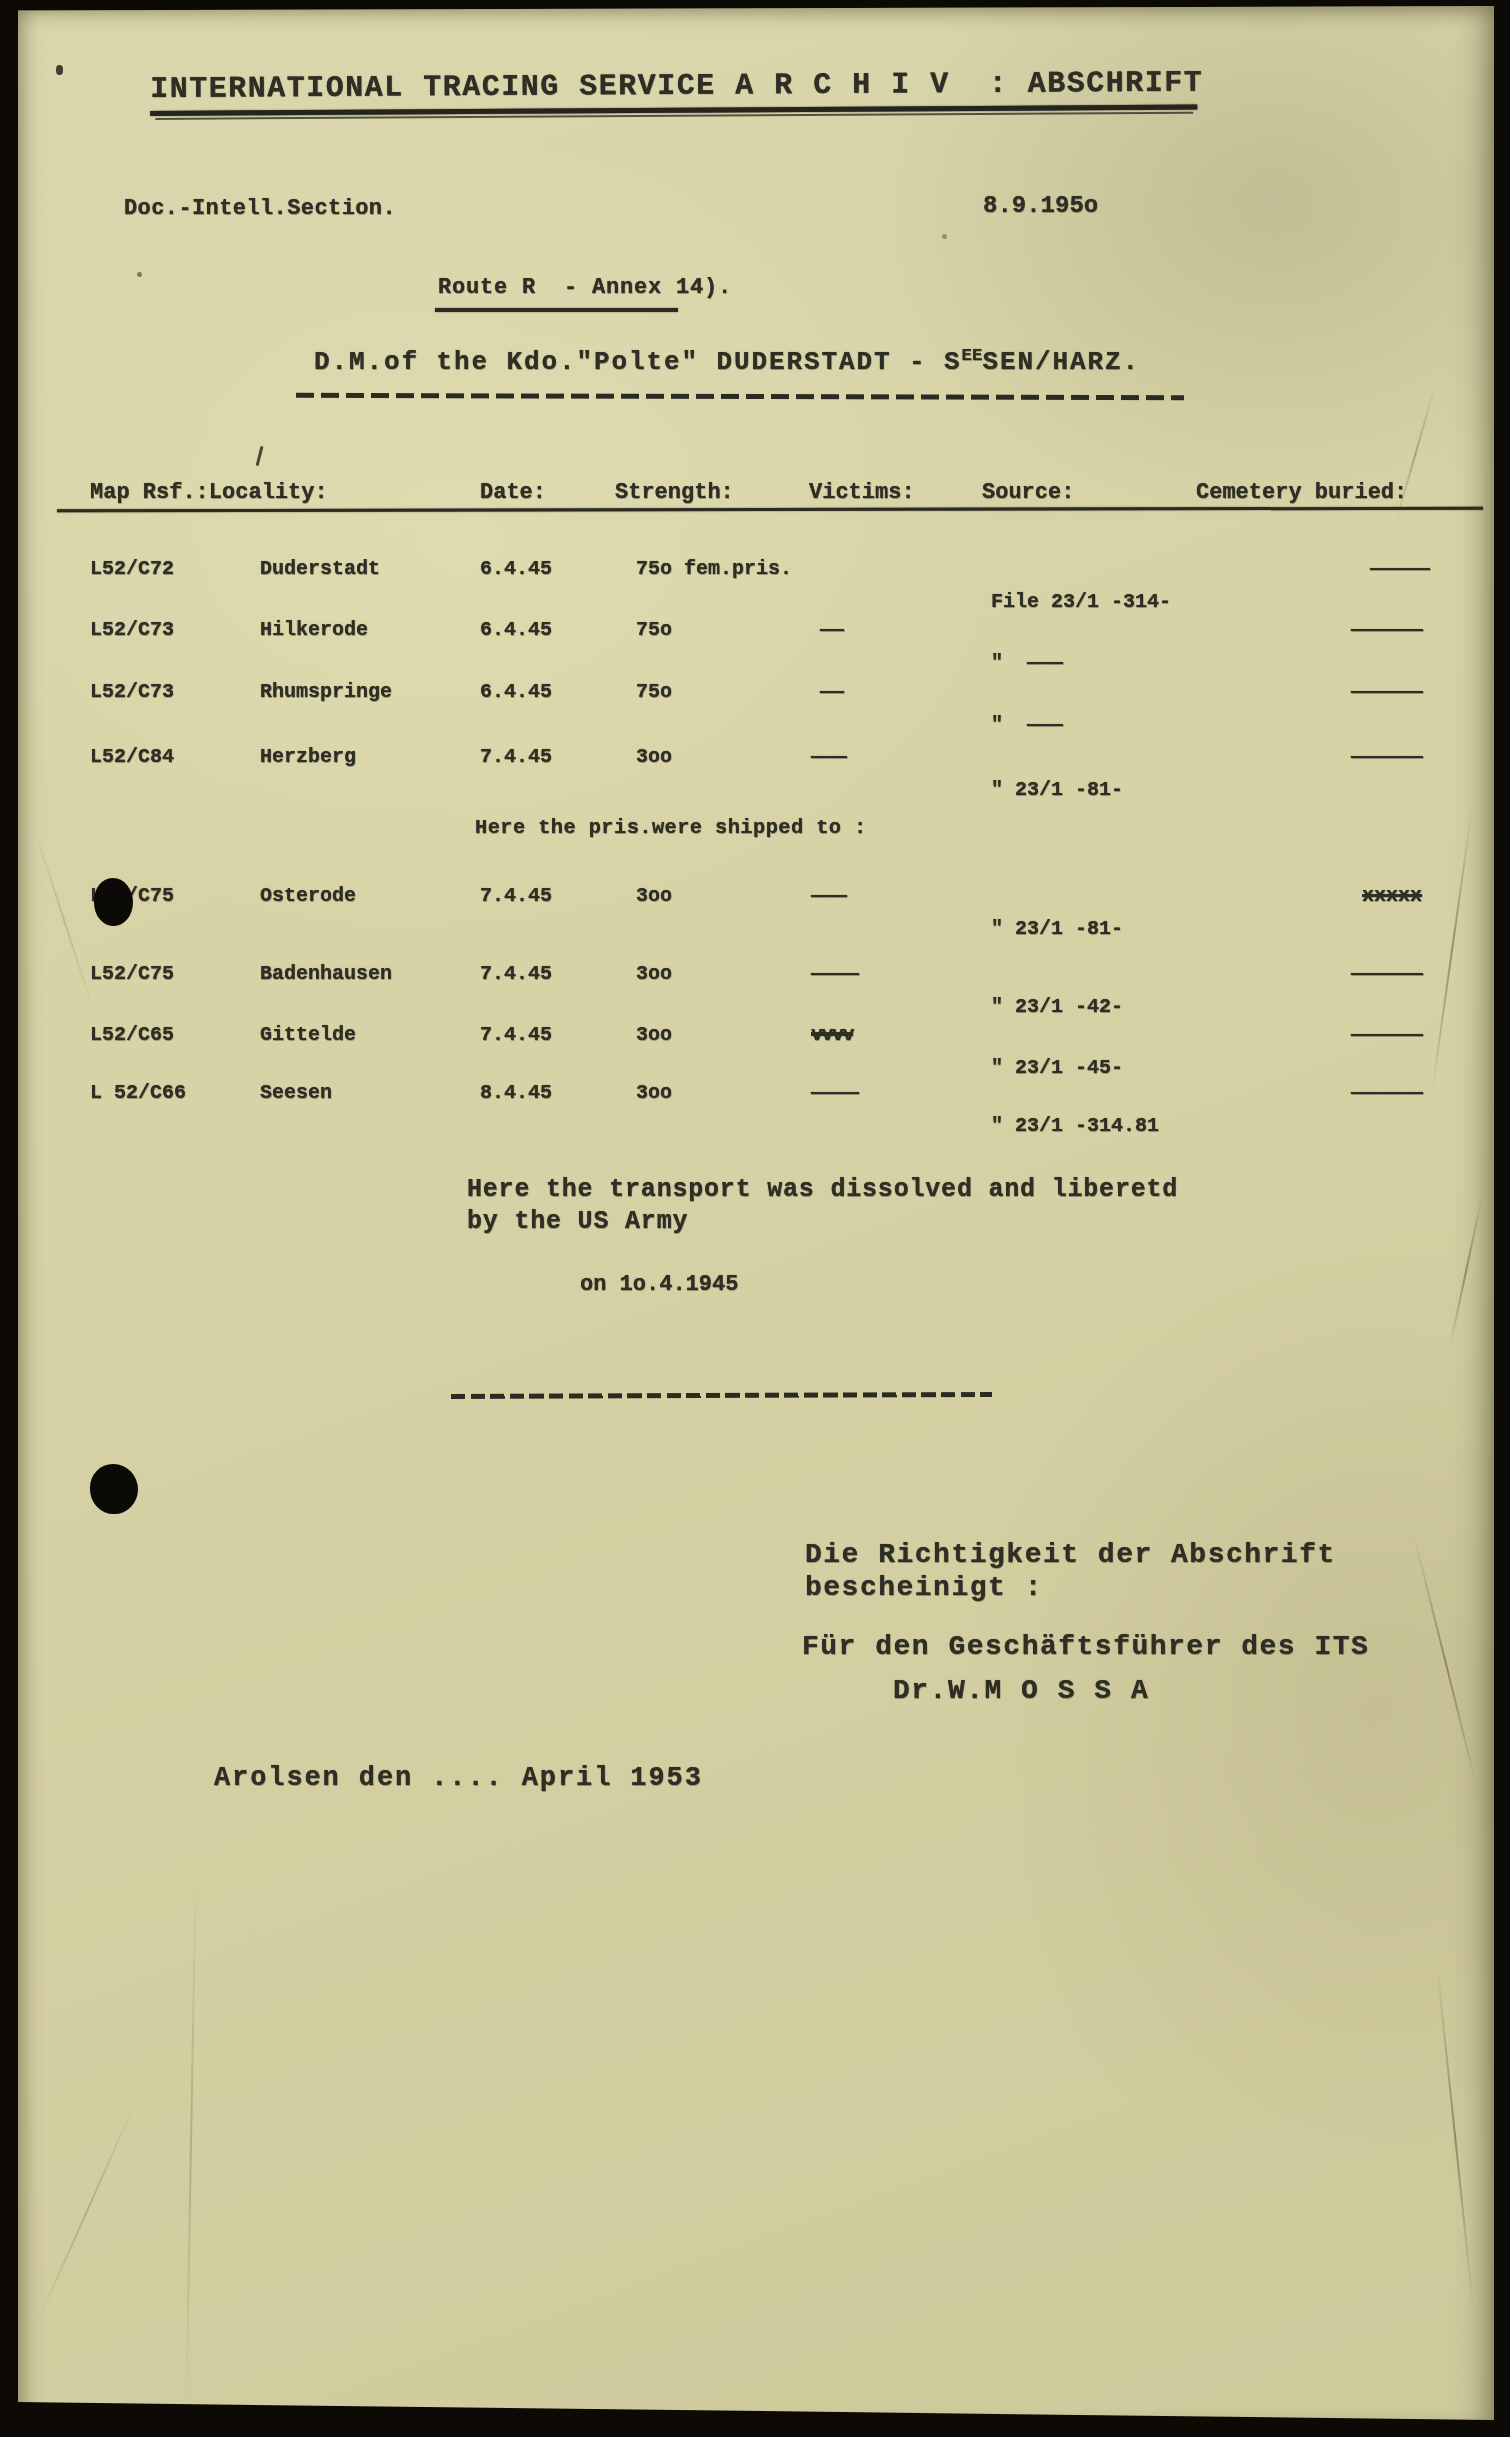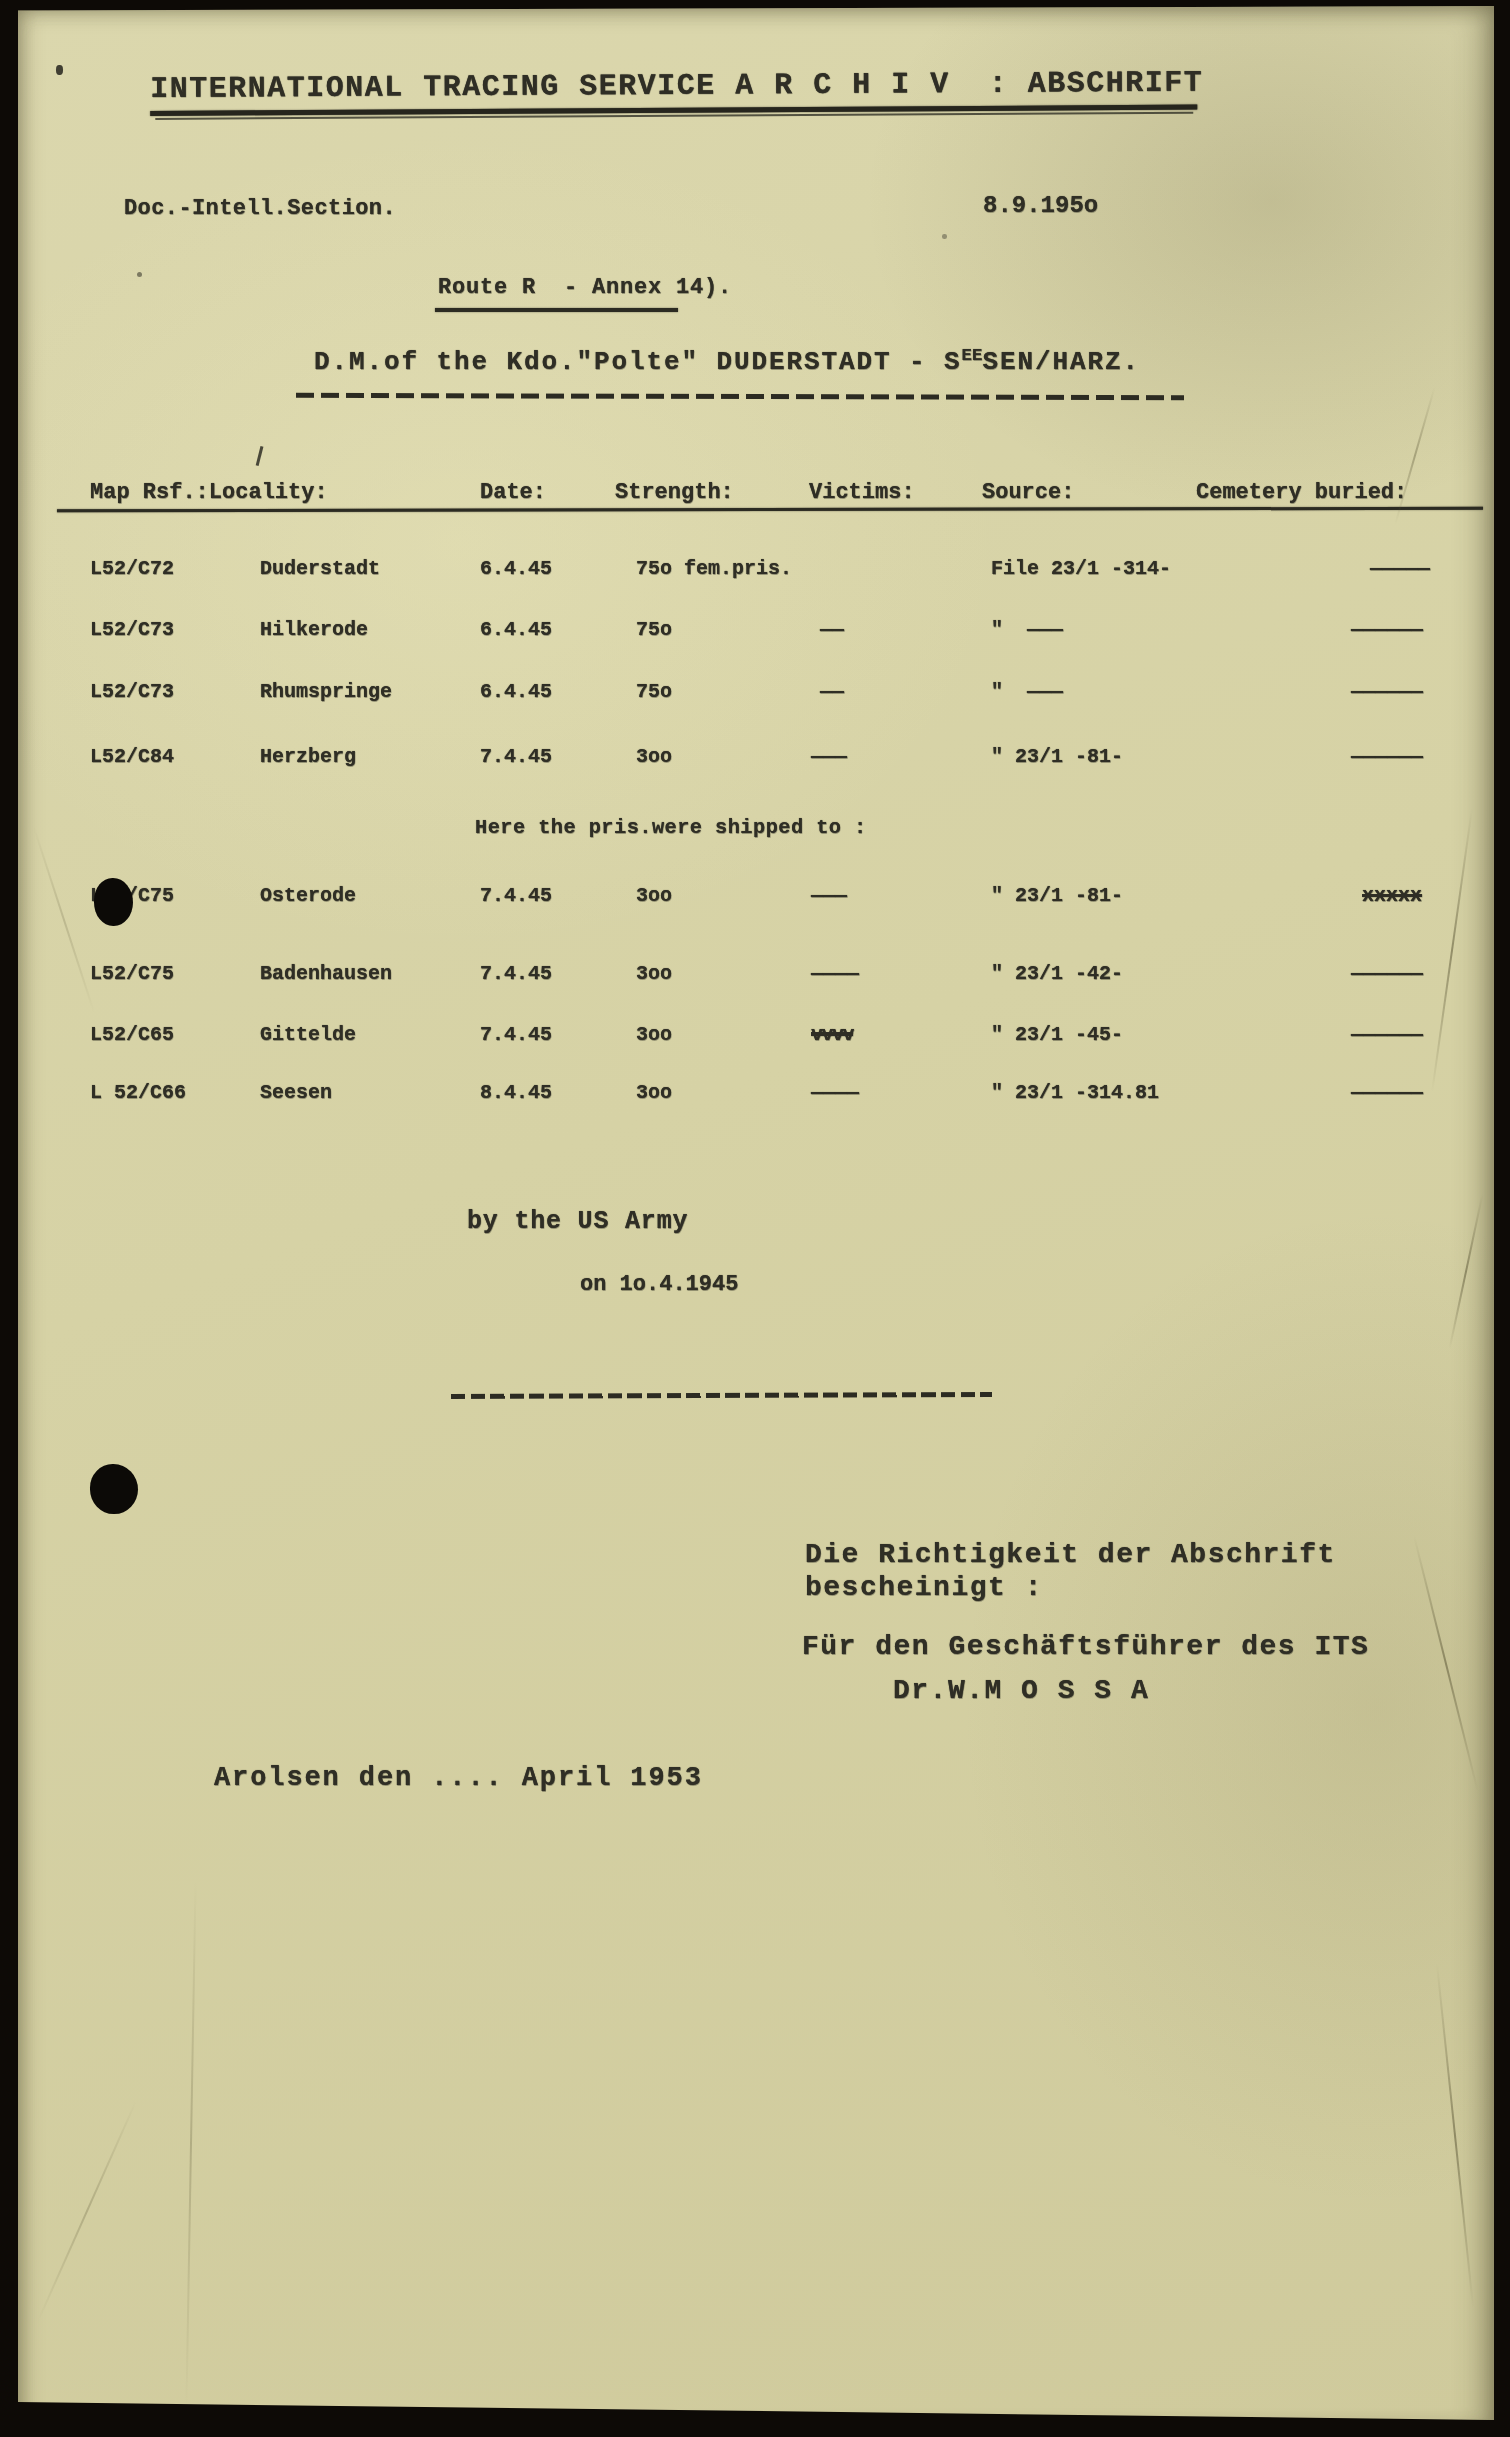--- a/index.html
+++ b/index.html
@@ -44,21 +44,21 @@
   .dashed2{
     background:repeating-linear-gradient(90deg,#2c2b22 0 14.3px,rgba(0,0,0,0) 14.3px 19.6px);
     box-shadow:none;
   }
   .row{position:absolute;left:0;width:100%;height:30px;}
   .c-ref{left:72px;}
   .c-loc{left:242px;}
   .c-date{left:462px;}
   .c-str{left:618px;}
   .c-vic{left:793px;}
-  .c-src{left:973px;}
+  .c-src{left:973px;margin-top:33px;}
   .c-cem{left:1333px;}
   .struck{text-decoration:line-through;text-decoration-thickness:3px;}
   .overstruck{text-decoration:line-through;text-decoration-thickness:3.8px;letter-spacing:-1.5px;}
   .punch{position:absolute;background:#0c0a07;border-radius:48% 52% 50% 50%;}
   .crease{position:absolute;width:1.5px;background:linear-gradient(to bottom,rgba(0,0,0,0),rgba(92,87,55,.55),rgba(0,0,0,0));}
   .speck{position:absolute;background:#2f2e25;}
   .hdr-wrap{position:absolute;left:132px;top:66px;transform:rotate(-0.35deg);transform-origin:left top;}
   .hdr-wrap .t-header{position:relative;}
   .hdr-u1{position:relative;margin-top:4.5px;width:1047px;height:5.3px;background:#26251d;box-shadow:0 0 1.5px rgba(38,37,29,.9);}
   .hdr-u2{position:relative;margin-top:2.3px;margin-left:4.5px;width:1038px;height:2.3px;background:#26251d;opacity:.75;}
@@ -168,20 +168,21 @@
   <div class="row" style="top:1075px;">
     <span class="typed t-cell c-ref">L 52/C66</span>
     <span class="typed t-cell c-loc">Seesen</span>
     <span class="typed t-cell c-date">8.4.45</span>
     <span class="typed t-cell c-str">3oo</span>
     <span class="typed t-cell c-vic">————</span>
     <span class="typed t-cell c-src">" 23/1 -314.81</span>
     <span class="typed t-cell c-cem">——————</span>
   </div>
 
+  <div class="typed t-para" style="left:449px;top:1169px;">Here the transport was dissolved and liberetd</div>
   <div class="typed t-para" style="left:449px;top:1201px;">by the US Army</div>
   <div class="typed t-ondate" style="left:562px;top:1266px;">on 1o.4.1945</div>
 
   <div class="rule dashed2" style="left:433px;top:1387px;width:541px;height:5.3px;transform:rotate(-0.2deg);"></div>
 
   <div class="typed t-sig" style="left:787px;top:1533px;">Die Richtigkeit der Abschrift</div>
   <div class="typed t-sig" style="left:787px;top:1566px;">bescheinigt :</div>
   <div class="typed t-sig" style="left:784px;top:1625px;">Für den Geschäftsführer des ITS</div>
   <div class="typed t-sig" style="left:875px;top:1669px;">Dr.W.M O S S A</div>
 

